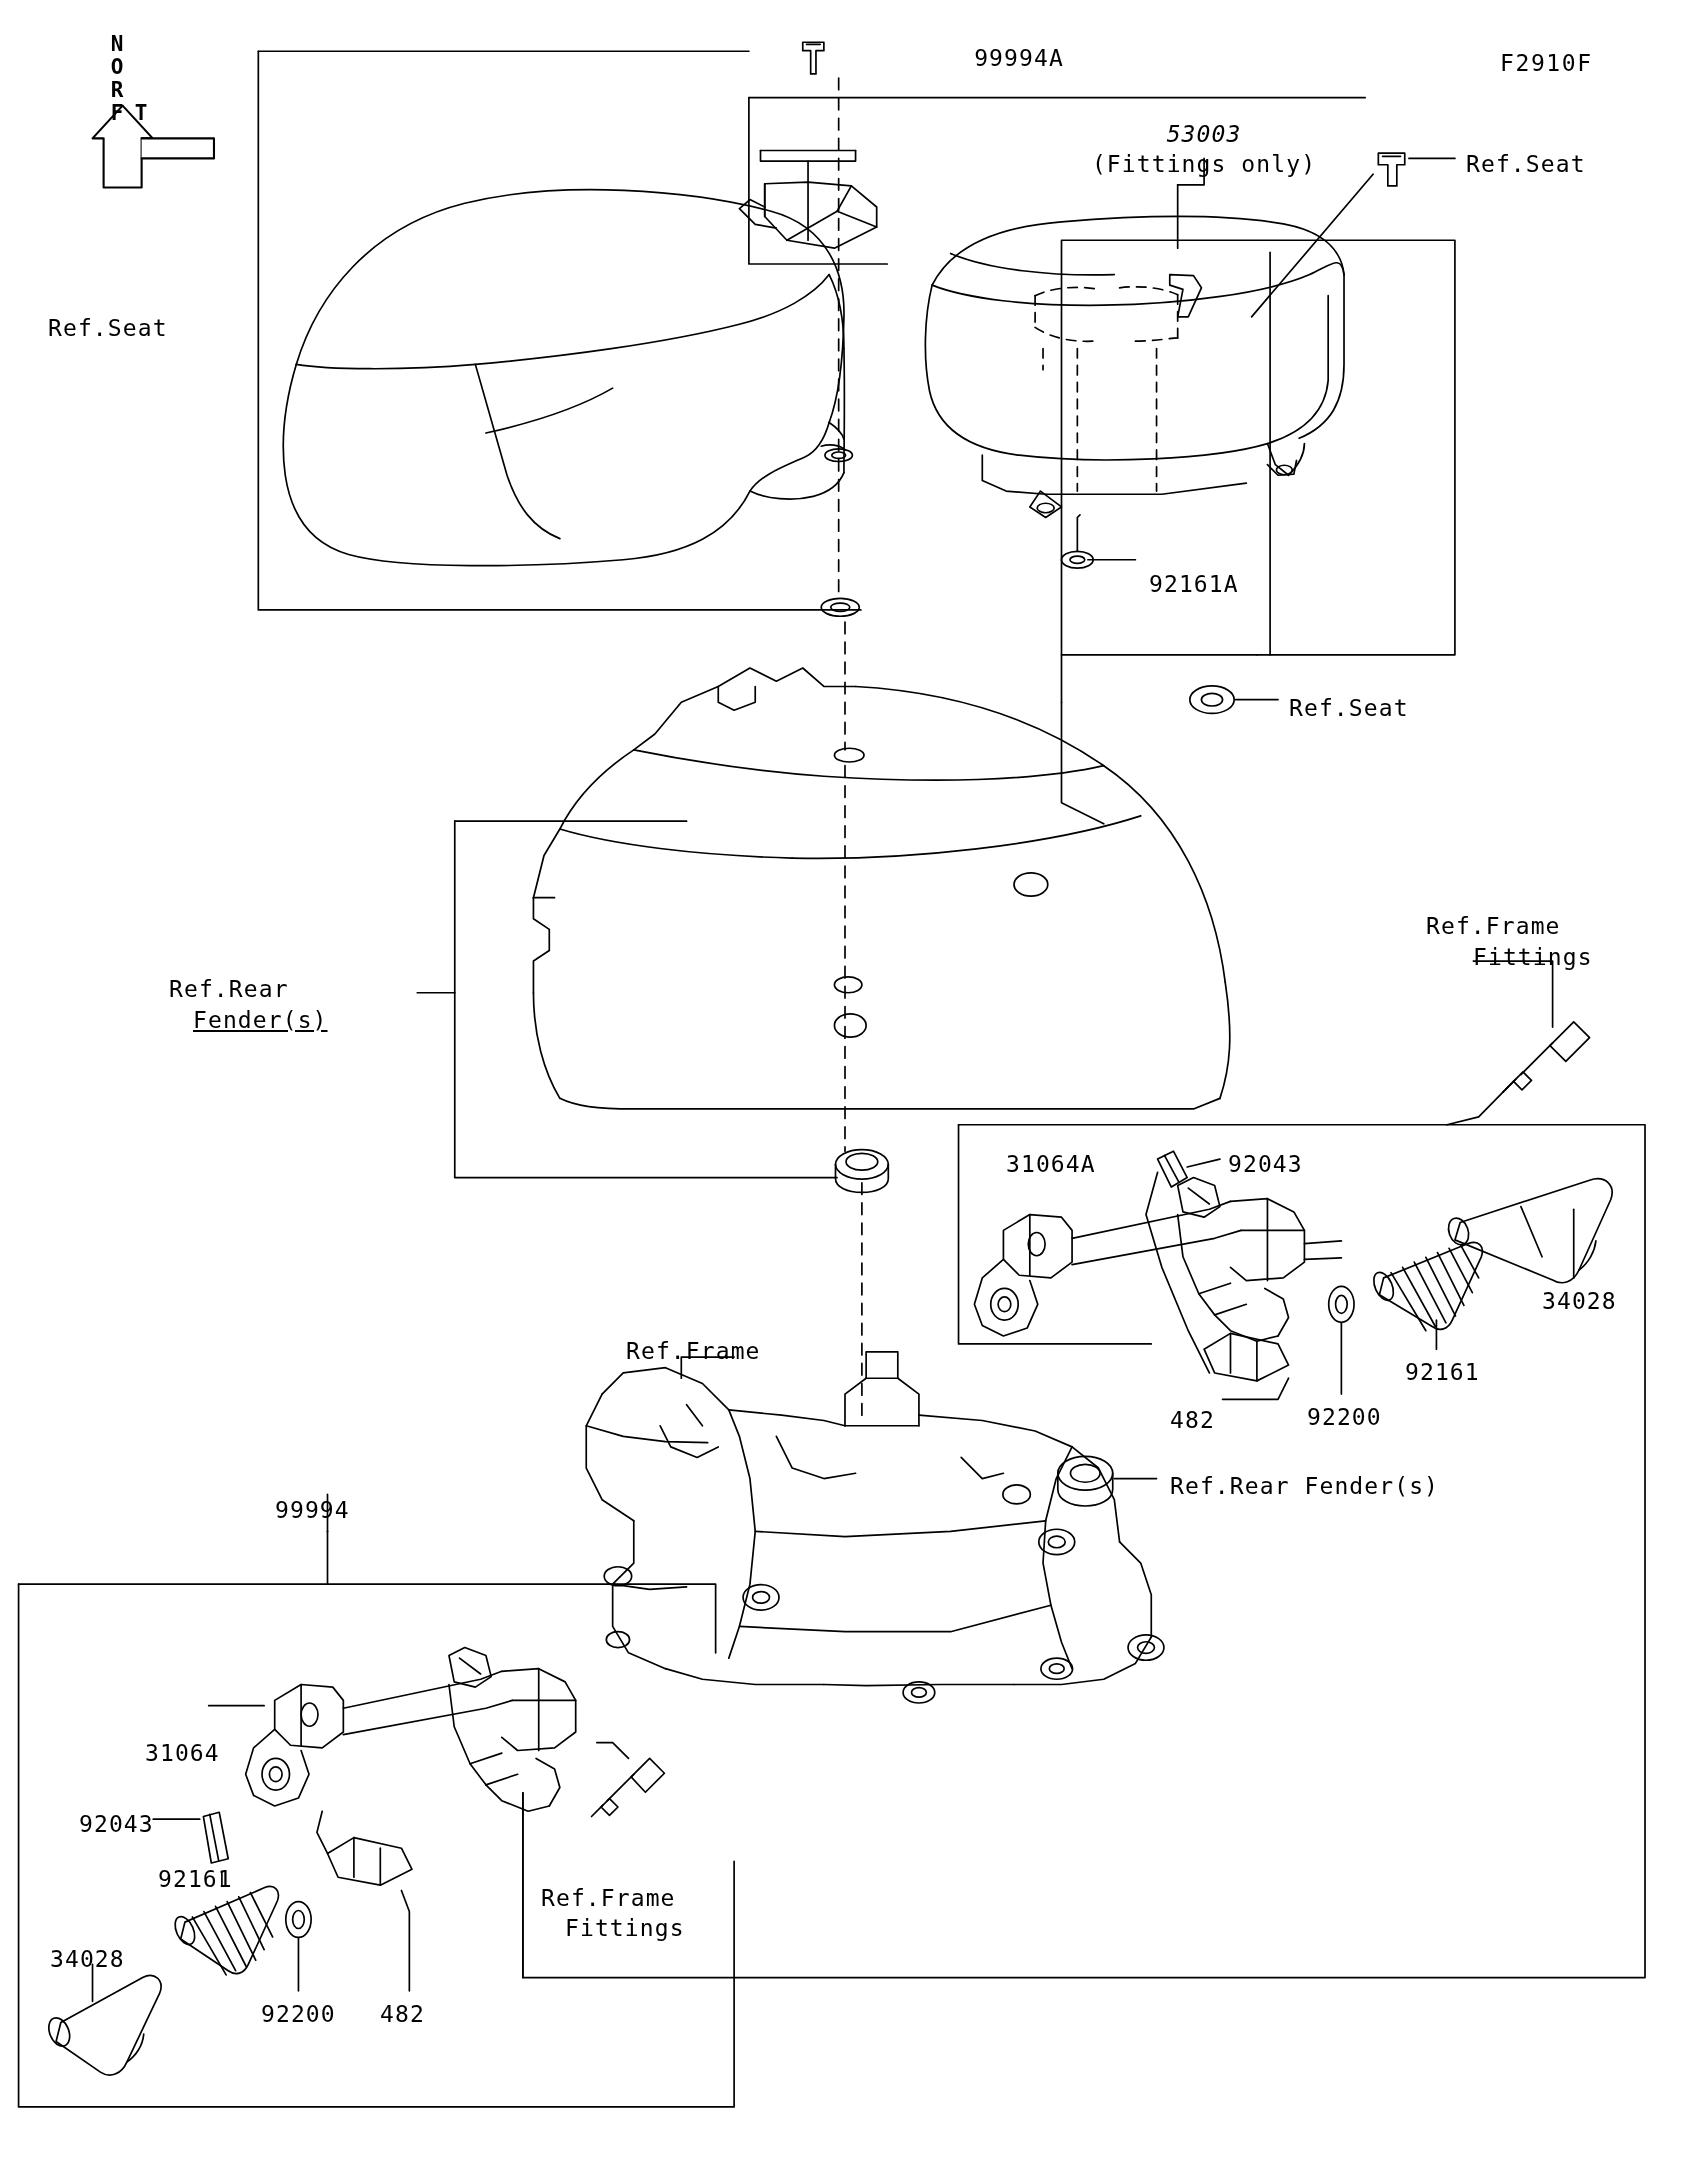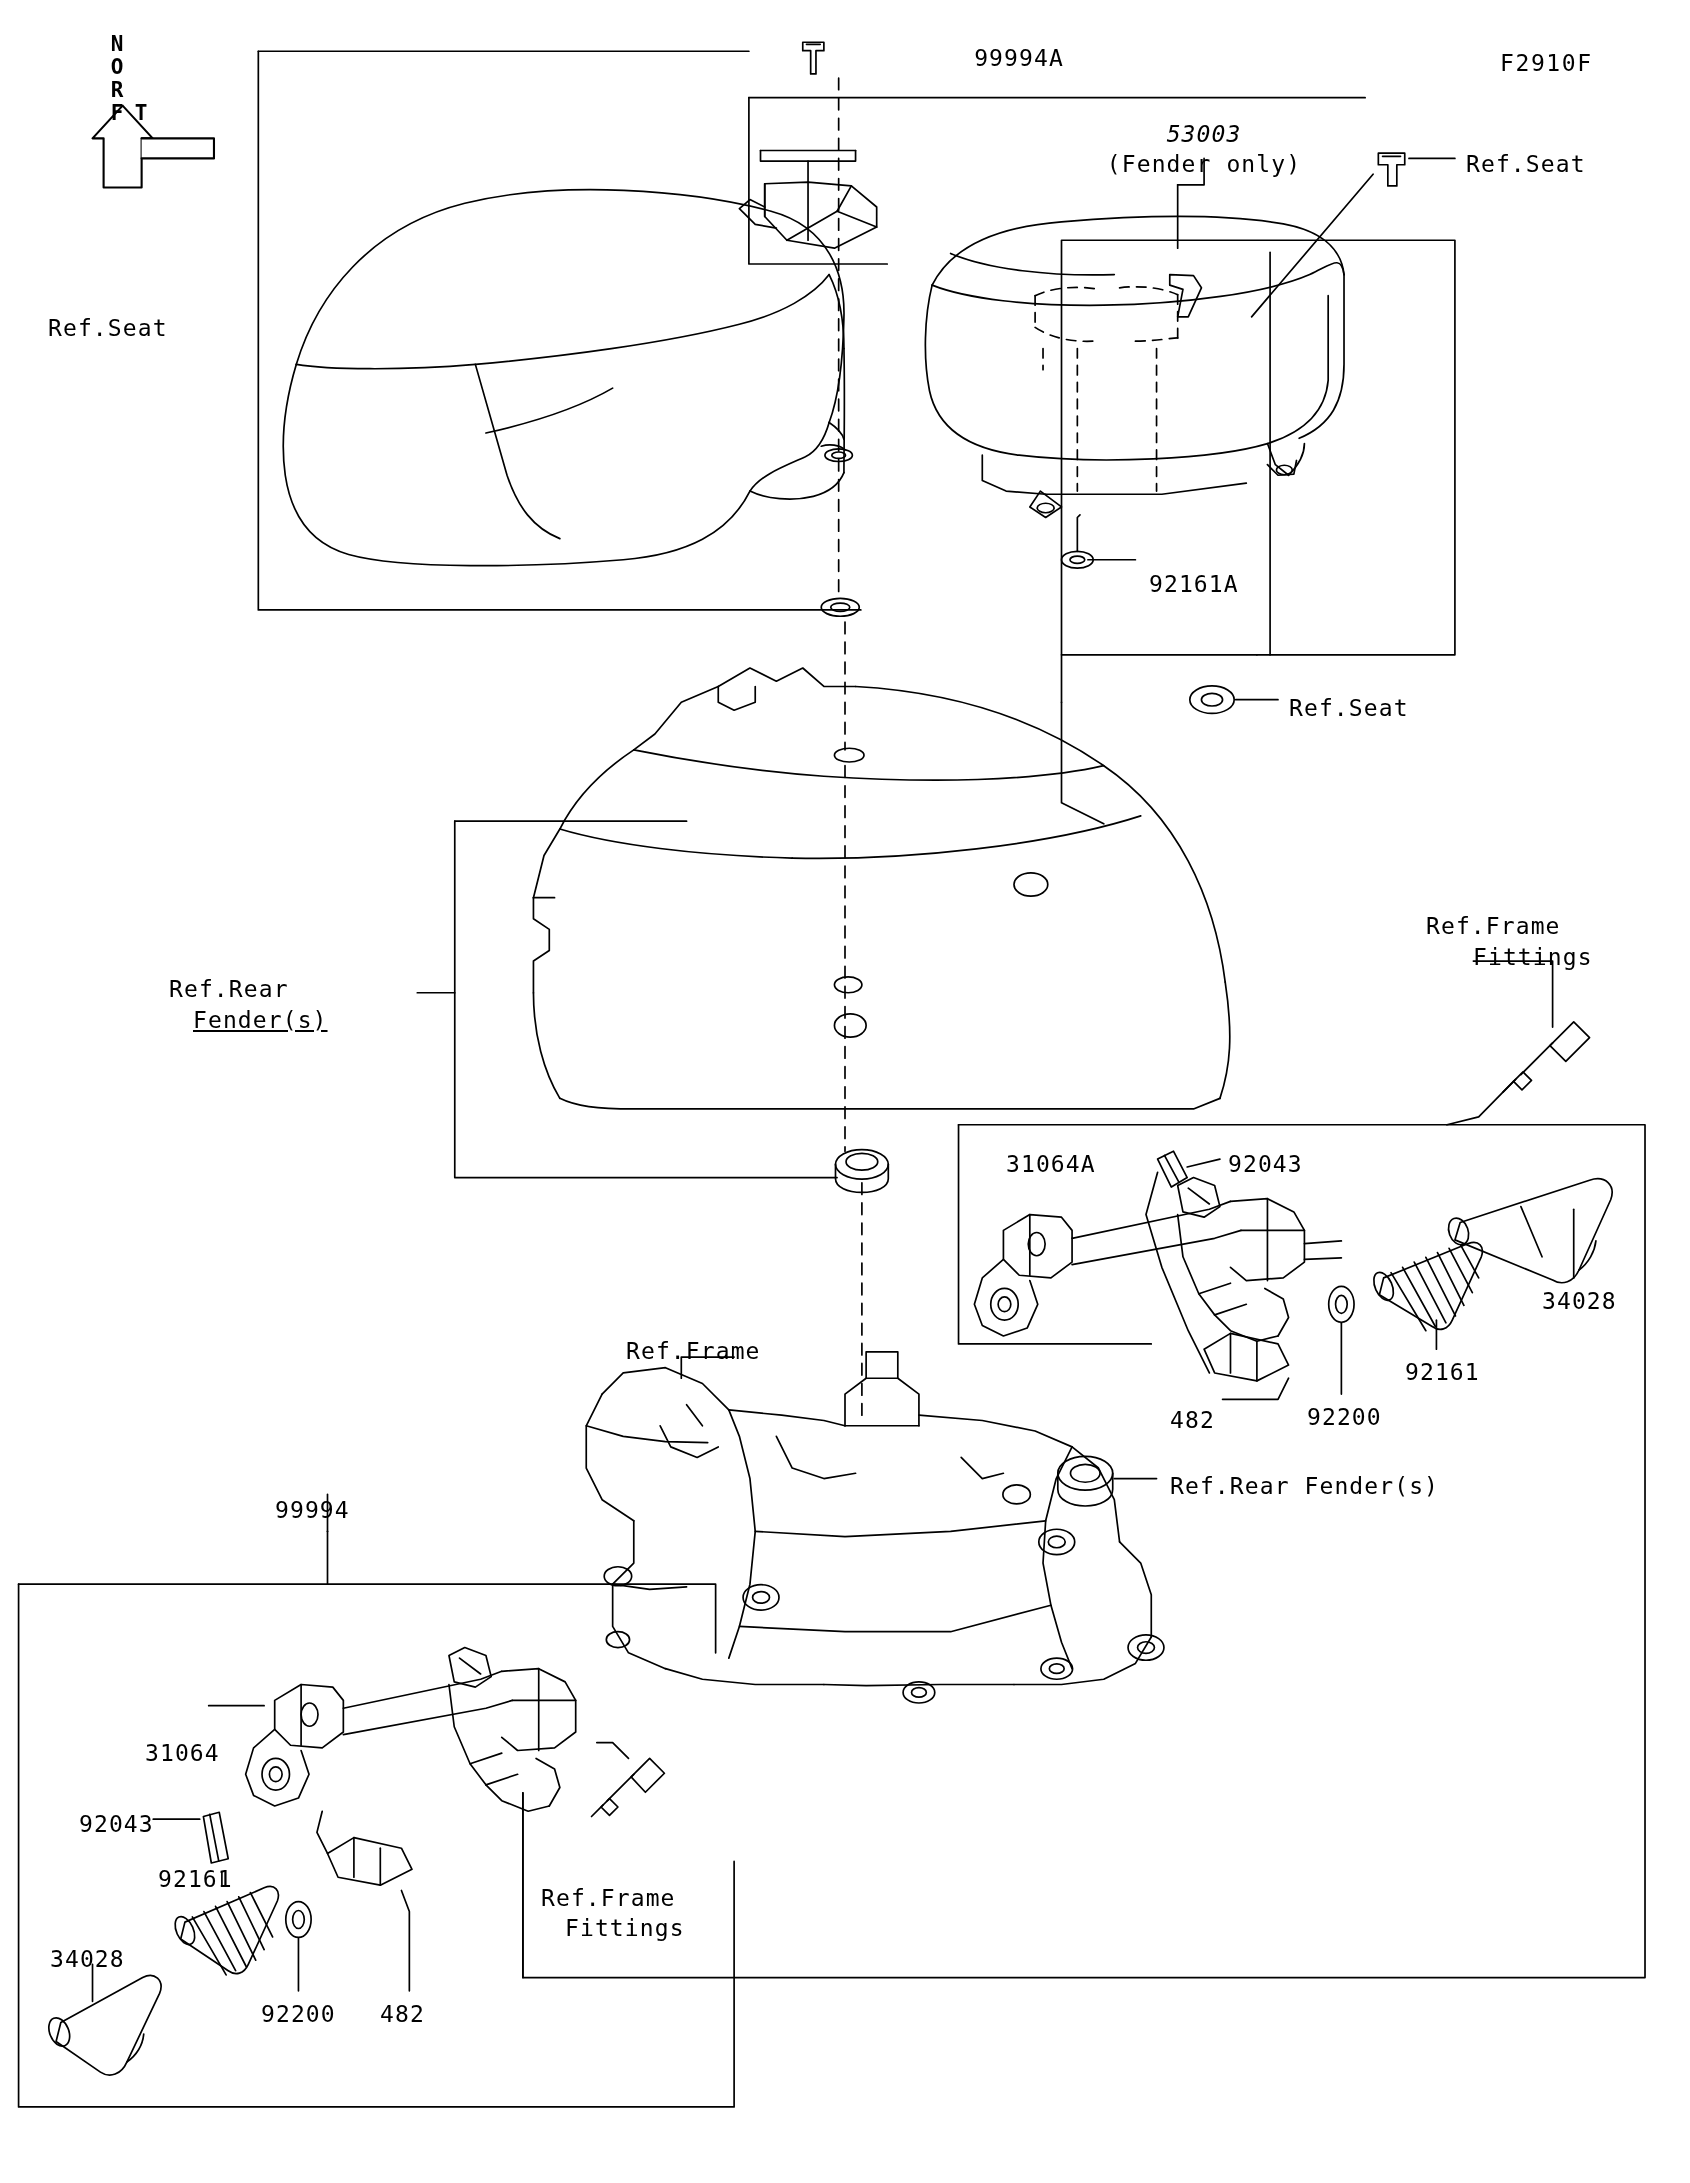--- a/index.html
+++ b/index.html
@@ -422,21 +422,21 @@
     <div style="position:absolute;left:15px;top:9.5px;font-size:21px;font-weight:bold;letter-spacing:0;transform:rotate(-90deg);transform-origin:left top;">
       <span><span style="display: inline-block; transform: rotate(90deg); width: 23px; text-align: center;">F</span><span style="display: inline-block; transform: rotate(90deg); width: 23px; text-align: center;">R</span><span style="display: inline-block; transform: rotate(90deg); width: 23px; text-align: center;">O</span><span style="display: inline-block; transform: rotate(90deg); width: 23px; text-align: center;">N</span><span style="display: inline-block; transform: rotate(90deg); width: 23px; text-align: center;">T</span></span>
     </div>
   </div>
 
   <div class="sheetcode" style="left:1500px; top:50px;">F2910F</div>
 
   <div id="labels">
       <div class="lbl c" style="left: 1019px; top: 6.3px; transform: translateX(-50%); margin-top: 37px;">99994A</div>
       <div class="lbl c" style="left: 1204px; top: 119px; transform: translateX(-50%); font-style: italic;">53003</div>
-      <div class="lbl c" style="left: 1204px; top: 149px; transform: translateX(-50%);">(Fender only)</div>
+      <div class="lbl c" style="left: 1204px; top: 149px; transform: translateX(-50%);">(Fittings only)</div>
       <div class="lbl" style="left: 1466px; top: 149px;">Ref.Seat</div>
       <div class="lbl" style="left: 48px; top: 313px;">Ref.Seat</div>
       <div class="lbl" style="left: 1149px; top: 549px; margin-top: 20px;">92161A</div>
       <div class="lbl" style="left: 1289px; top: 693px;">Ref.Seat</div>
       <div class="lbl" style="left: 169px; top: 974px;">Ref.Rear</div>
       <div class="lbl" style="left: 193px; top: 1005px; text-decoration: underline;">Fender(s)</div>
       <div class="lbl" style="left: 1426px; top: 911px;">Ref.Frame</div>
       <div class="lbl" style="left: 1473px; top: 942px;">Fittings</div>
       <div class="lbl" style="left: 1006px; top: 1149px;">31064A</div>
       <div class="lbl" style="left: 1228px; top: 1149px;">92043</div>

